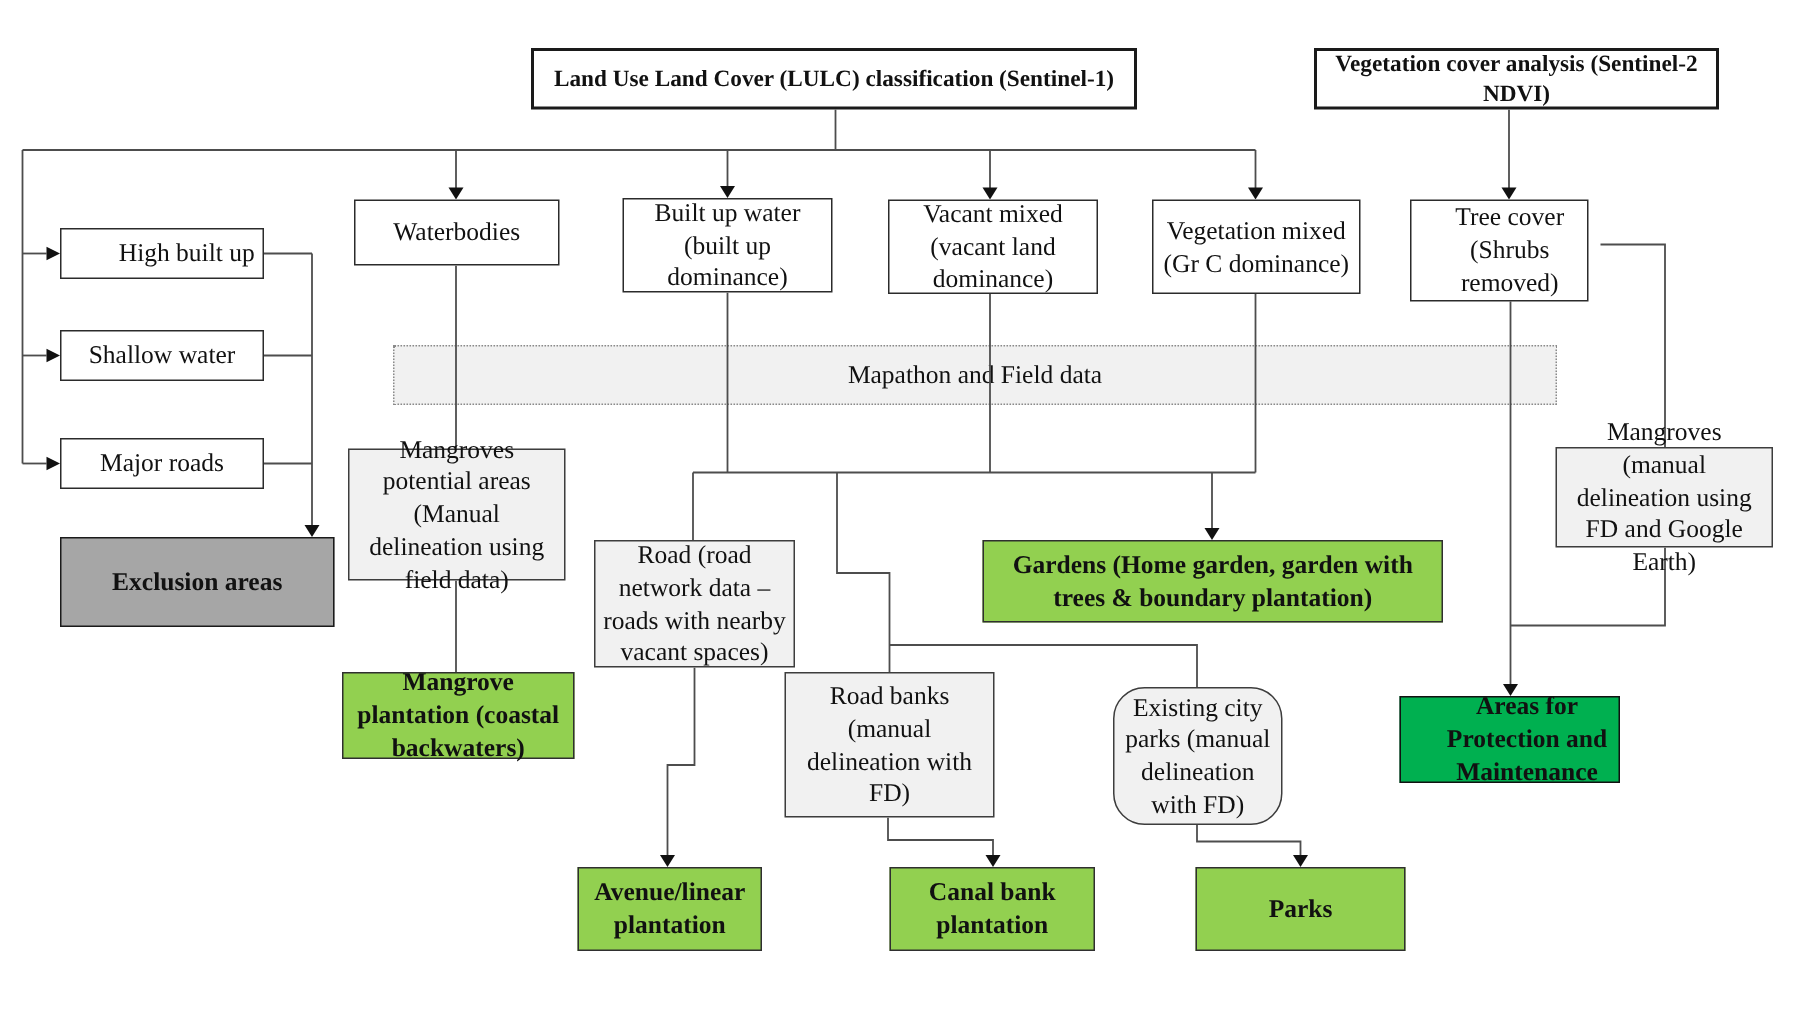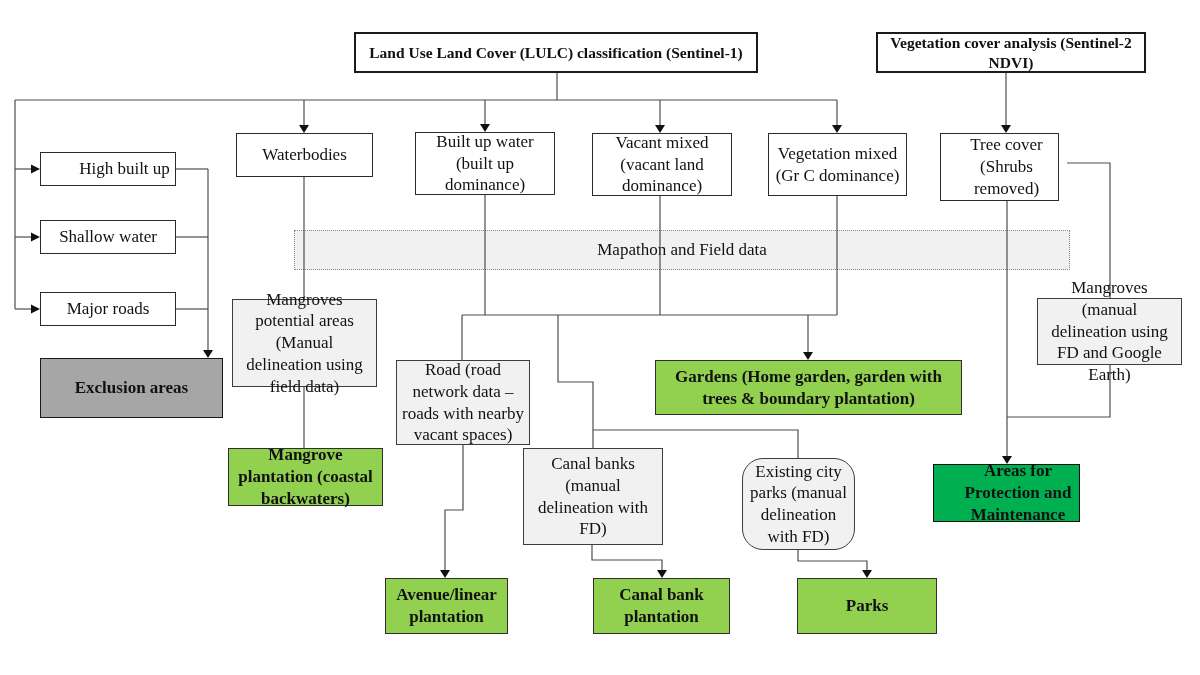--- a/index.html
+++ b/index.html
@@ -24,21 +24,21 @@
   .band{
     z-index:1;background:var(--panel-gray,#f2f2f2);
     border:1px dotted #8a8a8a;font-weight:normal;
   }
 </style>
 </head>
 <body>
 
 <div id="stage">
 
-  <div class="box band" style="left:262px;top:230px;width:776px;height:40px;margin-left:32px;">Mapathon and Field data</div>
+  <div class="box band" style="left:262px;top:230px;width:776px;height:40px;">Mapathon and Field data</div>
 
   <svg class="connectors" width="1200" height="675" viewBox="0 0 1200 675">
     <polyline points="557,73 557,100"></polyline>
     <polyline points="15,100 837,100"></polyline>
     <polyline points="304,100 304,126"></polyline>
     <polyline points="485,100 485,125"></polyline>
     <polyline points="660,100 660,126"></polyline>
     <polyline points="837,100 837,126"></polyline>
     <polyline points="15,100 15,309"></polyline>
     <polyline points="15,169 31,169"></polyline>
@@ -93,21 +93,21 @@
   <div class="box" style="left:940px;top:133px;width:119px;height:68px;padding-left:19px;">Tree cover (Shrubs removed)</div>
 
   <div class="box" style="left:40px;top:152px;width:136px;height:34px;padding-left:38px;">High built up</div>
   <div class="box" style="left:40px;top:220px;width:136px;height:34px;">Shallow water</div>
   <div class="box" style="left:40px;top:292px;width:136px;height:34px;">Major roads</div>
   <div class="box grayfill" style="left:40px;top:358px;width:183px;height:60px;">Exclusion areas</div>
 
   <div class="box lightgray" style="left:232px;top:299px;width:145px;height:88px;">Mangroves potential areas (Manual delineation using field data)</div>
   <div class="box lightgray" style="left:396px;top:360px;width:134px;height:85px;">Road (road network data – roads with nearby vacant spaces)</div>
   <div class="box green" style="left:655px;top:360px;width:307px;height:55px;">Gardens (Home garden, garden with trees &amp; boundary plantation)</div>
-  <div class="box lightgray" style="left:523px;top:448px;width:140px;height:97px;">Canal banks (manual delineation with FD)</div>
+  <div class="box lightgray" style="left:523px;top:448px;width:140px;height:97px;">Road banks (manual delineation with FD)</div>
   <div class="box lightgray" style="left:742px;top:458px;width:113px;height:92px;border-radius:21px;">Existing city parks (manual delineation with FD)</div>
   <div class="box lightgray" style="left:1037px;top:298px;width:145px;height:67px;">Mangroves (manual delineation using FD and Google Earth)</div>
 
   <div class="box green" style="left:228px;top:448px;width:155px;height:58px;">Mangrove plantation (coastal backwaters)</div>
   <div class="box darkgreen" style="left:933px;top:464px;width:147px;height:58px;">Areas for Protection and Maintenance</div>
   <div class="box green" style="left:385px;top:578px;width:123px;height:56px;">Avenue/linear plantation</div>
   <div class="box green" style="left:593px;top:578px;width:137px;height:56px;">Canal bank plantation</div>
   <div class="box green" style="left:797px;top:578px;width:140px;height:56px;">Parks</div>
 
 </div>

